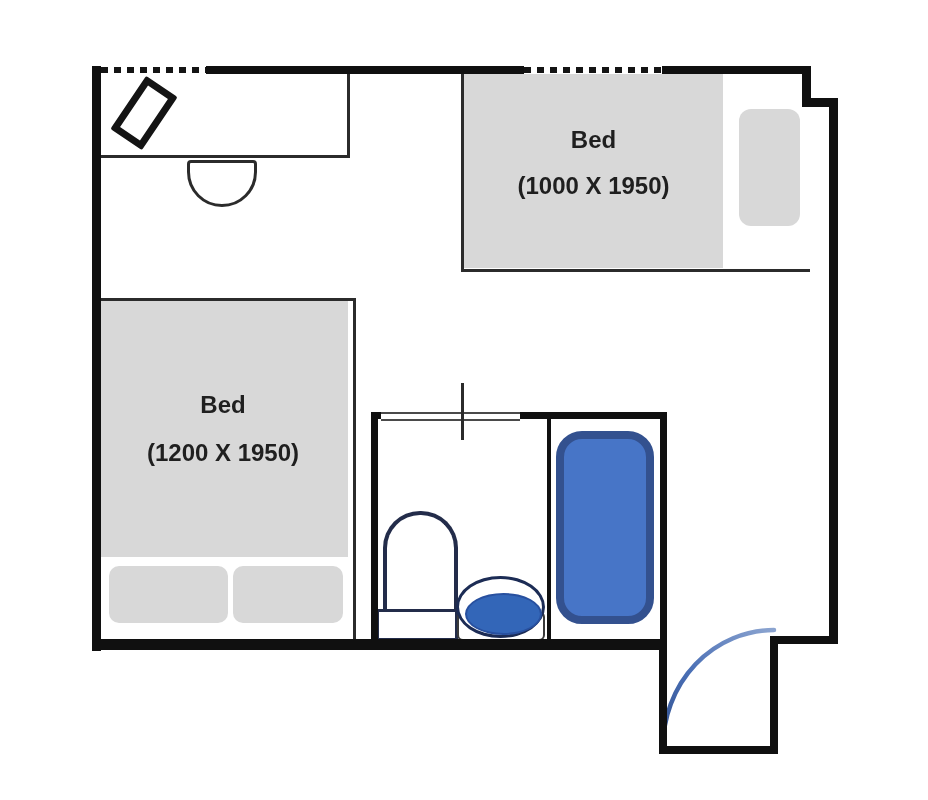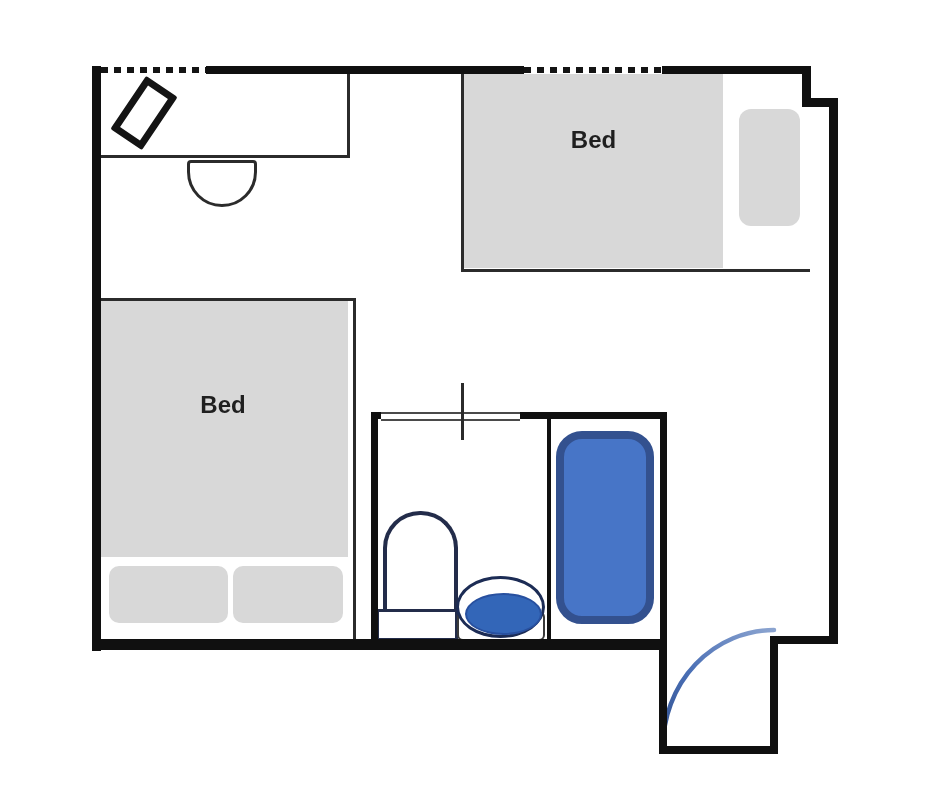--- a/index.html
+++ b/index.html
@@ -35,29 +35,31 @@
               transform:rotate(34deg);border-radius:2px;"></div>
 
   <div class="fixture" style="left:187px;top:160px;width:70px;height:47px;border:3px solid #2b2b2b;
               border-radius:4px 4px 35px 35px;"></div>
 
   <div class="frameline" style="left:95px;top:298px;width:261px;height:342px;
               border-top:3px solid #2b2b2b;border-right:3px solid #2b2b2b;box-sizing:border-box;"></div>
   <div class="graypad" style="left:98px;top:301px;width:250px;height:256px;"></div>
   <div class="bedtext" style="left:98px;top:381px;width:250px;line-height:48px;">
     <div>Bed</div>
+    <div>(1200 X 1950)</div>
   </div>
   <div class="graypad" style="left:109px;top:566px;width:119px;height:57px;border-radius:10px;"></div>
   <div class="graypad" style="left:233px;top:566px;width:110px;height:57px;border-radius:10px;"></div>
 
   <div class="frameline" style="left:461px;top:73px;width:349px;height:199px;
               border-left:3px solid #2b2b2b;border-bottom:3px solid #2b2b2b;box-sizing:border-box;"></div>
   <div class="graypad" style="left:464px;top:74px;width:259px;height:194px;"></div>
   <div class="bedtext" style="left:464px;top:117px;width:259px;line-height:46px;">
     <div>Bed</div>
+    <div>(1000 X 1950)</div>
   </div>
   <div class="graypad" style="left:739px;top:109px;width:61px;height:117px;border-radius:12px;"></div>
 
   <div class="fixture" style="left:383px;top:511px;width:75px;height:102px;border:4px solid #232c4a;
               border-bottom:none;border-radius:37px 37px 0 0;"></div>
   <div class="fixture" style="left:376px;top:609px;width:82px;height:32px;border:3px solid #232c4a;"></div>
 
   <div class="fixture" style="left:457px;top:611px;width:88px;height:30px;border:2px solid #3a3a3a;border-radius:6px;"></div>
   <div class="fixture" style="left:456px;top:576px;width:89px;height:62px;border:3px solid #1c2c55;border-radius:50%;"></div>
   <div class="fixture" style="left:465px;top:593px;width:77px;height:42px;border:2px solid #28509f;

